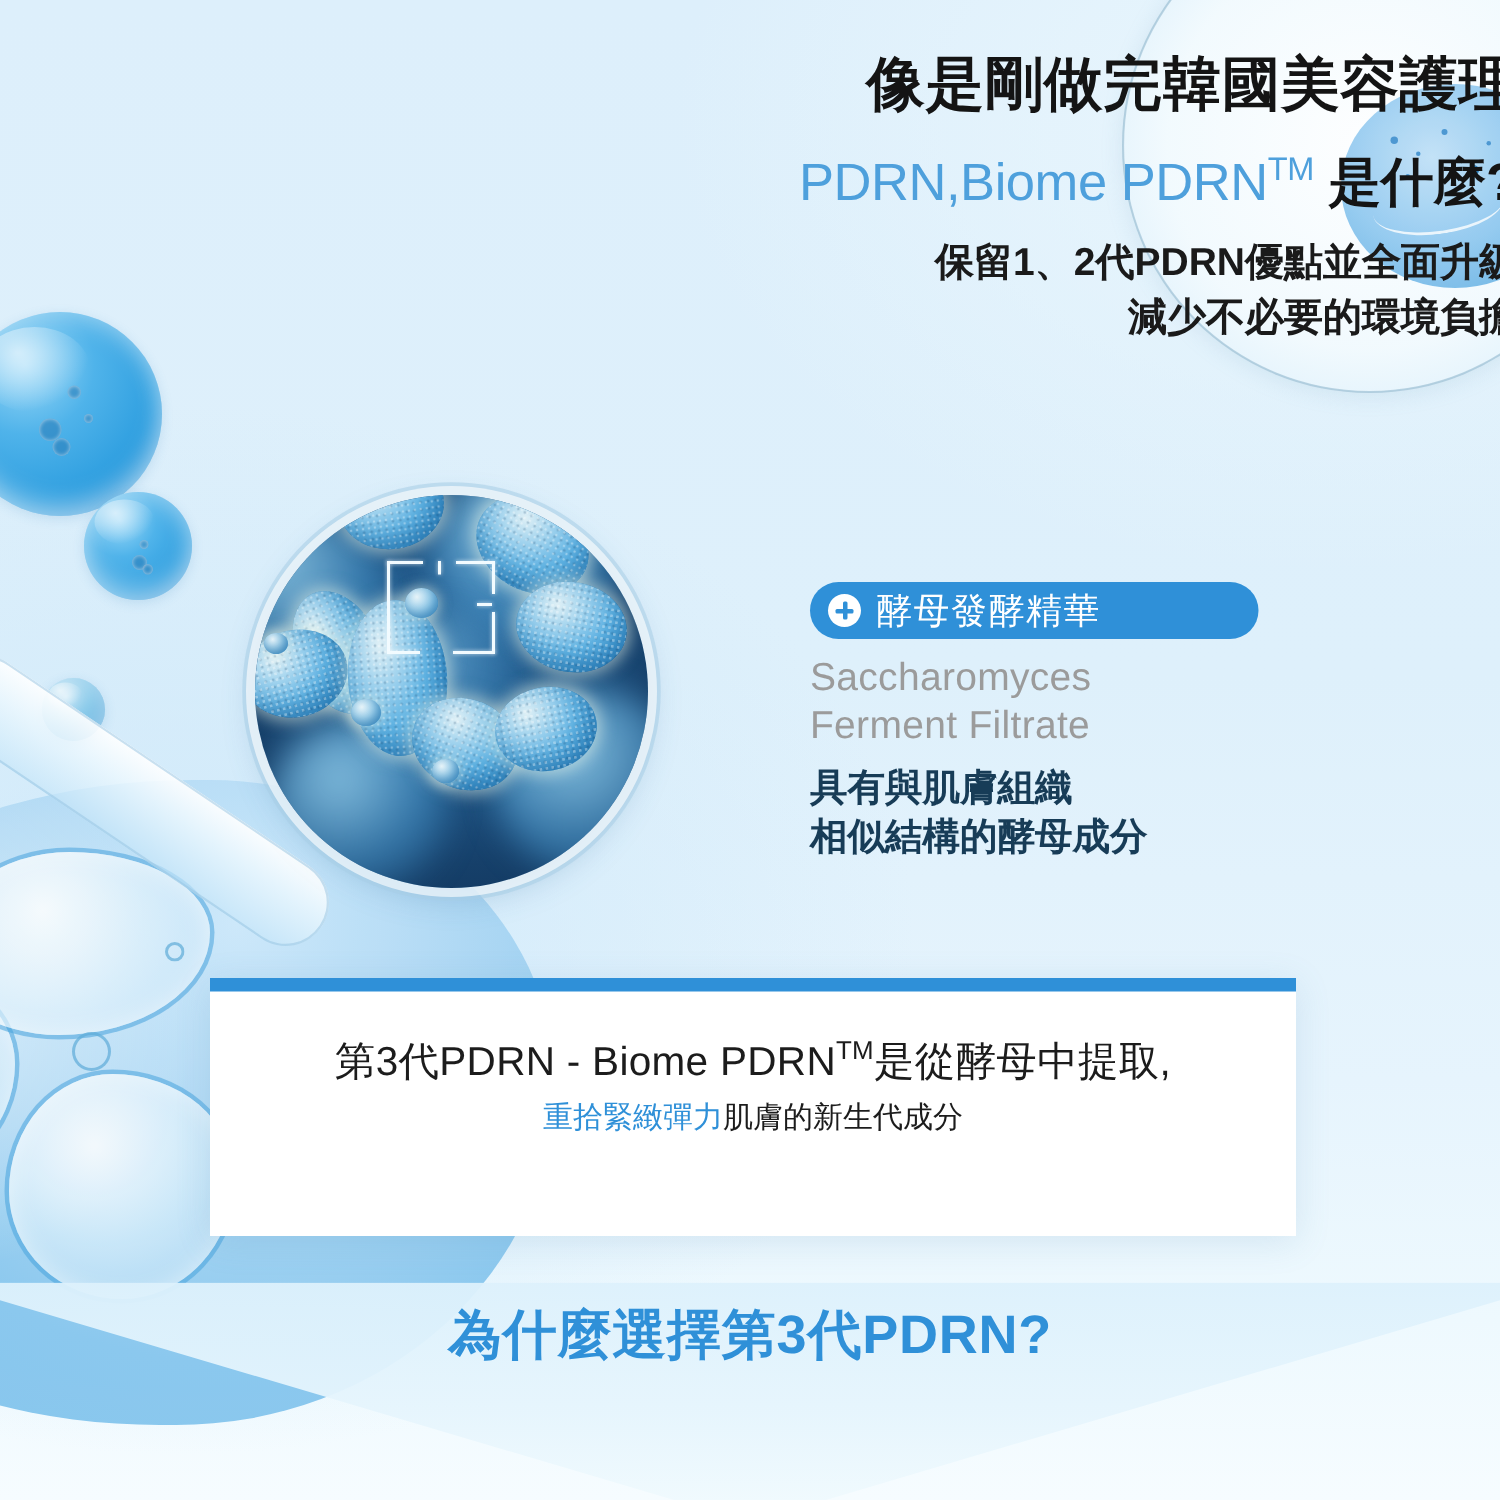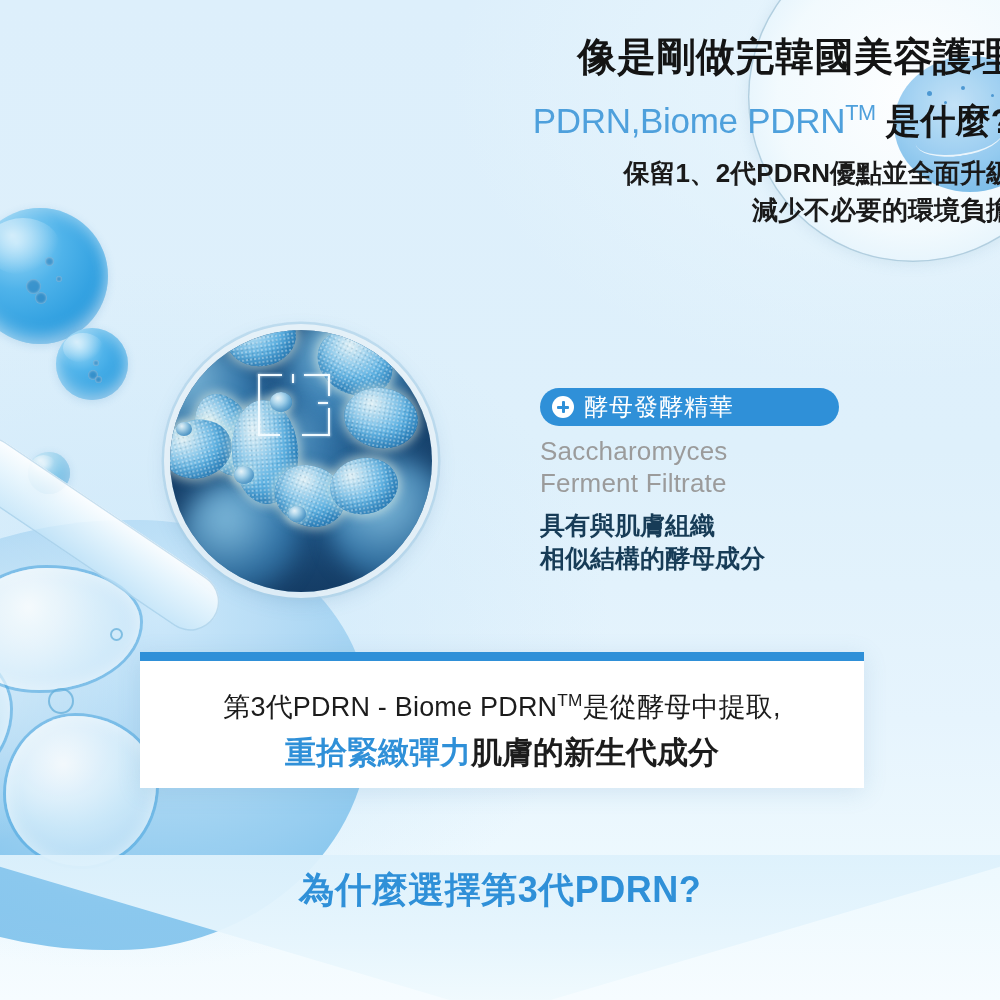--- a/index.html
+++ b/index.html
@@ -176,29 +176,29 @@
   }
   #pill .plus::before{ left:5px; top:9.6px; width:12px; height:3px; }
   #pill .plus::after{ left:9.6px; top:5px; width:3px; height:12px; }
   #pill .ptext { color:#fff; font-size:24px; font-weight:normal; letter-spacing:1px; white-space:nowrap; }
 
   .latin { margin-top:9px; font-size:26px; line-height:1.24; color:#9b9b9b; letter-spacing:.2px; }
   .desc  { margin-top:10px; font-size:25px; line-height:1.3; color:#173c57; font-weight:bold; }
 
   
   #callout {
-    position:absolute; left:140px; top:652px; width:724px; height:136px;
+    position:absolute; left:140px; top:652px; width:724px; height:172px;
     background:#fff;
     box-shadow:0 4px 22px rgba(90,140,180,.16);
   }
   #callout .topbar { height:9px; background:#2f90d8; }
   #callout .body { padding-top:28px; text-align:center; }
   .co1 { font-size:27px; color:#1c1c1c; line-height:1.35; letter-spacing:.2px; }
   .co1 .tm { font-size:.64em; vertical-align:.6em; }
-  .co2 { margin-top:6px; font-size:31px; font-weight:bold; color:#1c1c1c; line-height:1.35; }
+  .co2 { margin-top:6px; font-size:20px; font-weight:normal; color:#1c1c1c; line-height:1.35; }
   .co2 .hl { color:#2f90d8; }
 
   
   #chevron {
     position:absolute; left:-40px; top:855px; width:1080px; height:160px;
     background:linear-gradient(180deg,#ddf1fc 0%, #e6f5fd 55%, #f2fbfe 100%);
     clip-path:polygon(0% 0%, 100% 0%, 50% 100%);
     opacity:.95;
   }
   #bottomtitle {

